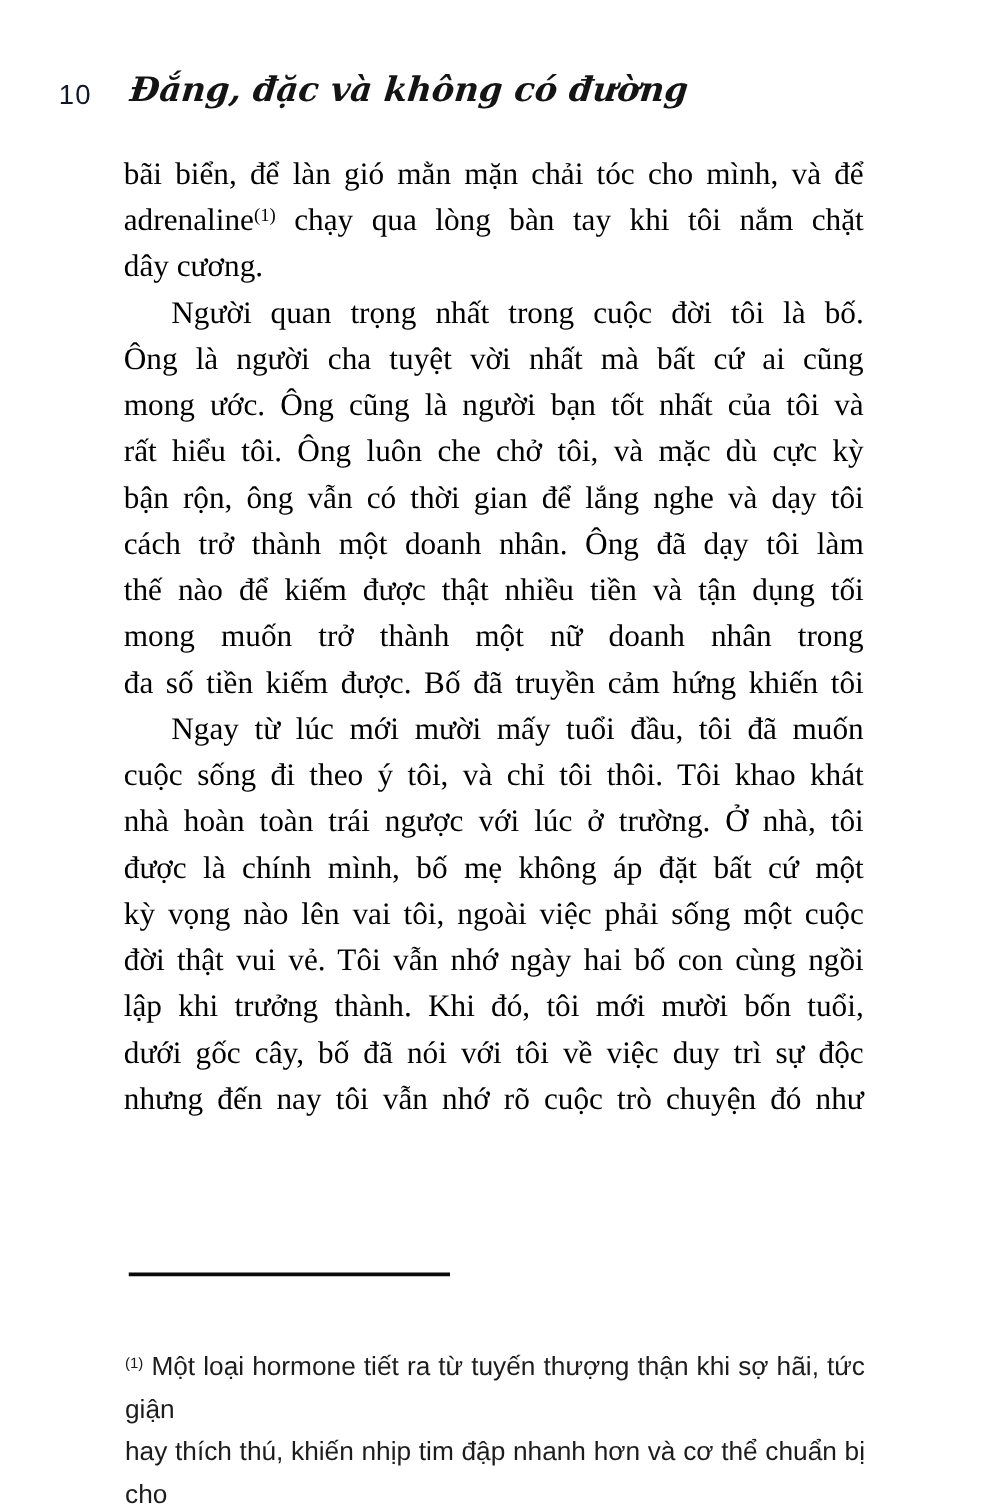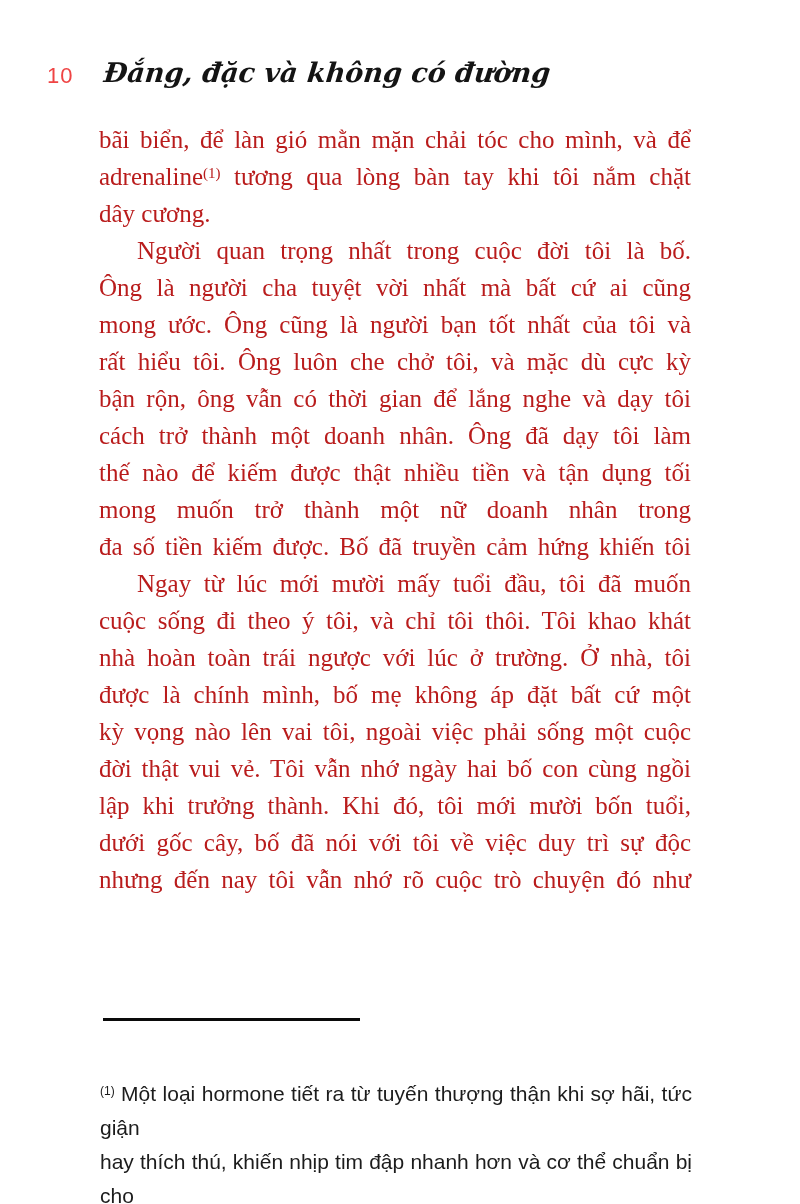--- a/index.html
+++ b/index.html
@@ -16,21 +16,21 @@
     overflow: hidden;
   }
   
   .page-number {
     position: absolute;
     left: 47px;
     top: 63px;
     font-family: "Liberation Sans", sans-serif;
     font-size: 22px;
     letter-spacing: 1px;
-    color: #ef4444;
+    color: #0f172a;
   }
   .running-title {
     position: absolute;
     left: 104px;
     top: 57px;
     font-family: "DejaVu Serif", serif;
     font-style: italic;
     font-weight: bold;
     font-size: 27px;
     letter-spacing: 0px;
@@ -40,21 +40,21 @@
   }
   
   .body-text {
     position: absolute;
     left: 99px;
     top: 121px;
     width: 592px;
     font-family: "Liberation Serif", "DejaVu Serif", serif;
     font-size: 25px;
     line-height: 37px;
-    color: #b91c1c;
+    color: #000000;
   }
   .line {
     text-align: justify;
     text-align-last: justify;
     white-space: normal;
   }
   .line.last {
     text-align-last: left;
   }
   .para.indent .line:first-child {
@@ -96,21 +96,21 @@
 
 <div class="page">
 
   <span class="page-number">10</span>
 
   <span class="running-title">Đắng, đặc và không có đường</span>
 
   <main class="body-text">
     <div class="para">
         <div class="line">bãi biển, để làn gió mằn mặn chải tóc cho mình, và để</div>
-        <div class="line"><span>adrenaline</span><sup>(1)</sup><span> tương qua lòng bàn tay khi tôi nắm chặt</span></div>
+        <div class="line"><span>adrenaline</span><sup>(1)</sup><span> chạy qua lòng bàn tay khi tôi nắm chặt</span></div>
         <div class="line last">dây cương.</div>
       </div>
     <div class="para indent">
         <div class="line">Người quan trọng nhất trong cuộc đời tôi là bố.</div>
         <div class="line">Ông là người cha tuyệt vời nhất mà bất cứ ai cũng</div>
         <div class="line">mong ước. Ông cũng là người bạn tốt nhất của tôi và</div>
         <div class="line">rất hiểu tôi. Ông luôn che chở tôi, và mặc dù cực kỳ</div>
         <div class="line">bận rộn, ông vẫn có thời gian để lắng nghe và dạy tôi</div>
         <div class="line">cách trở thành một doanh nhân. Ông đã dạy tôi làm</div>
         <div class="line">thế nào để kiếm được thật nhiều tiền và tận dụng tối</div>

